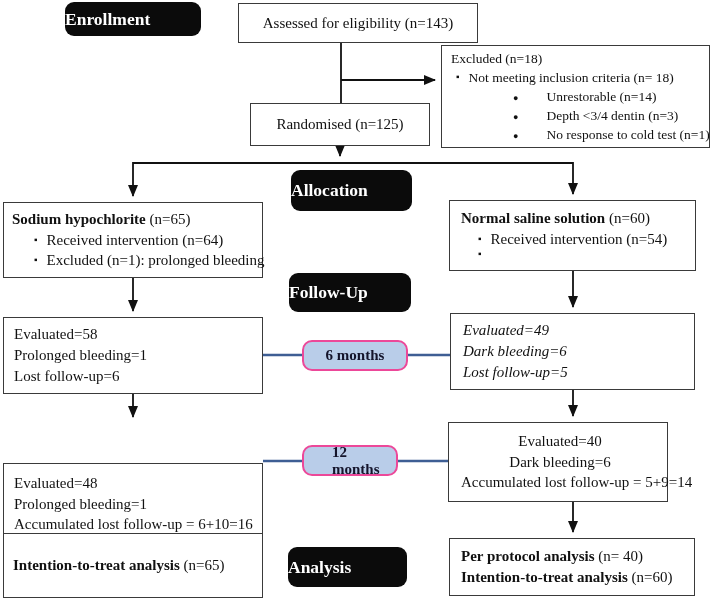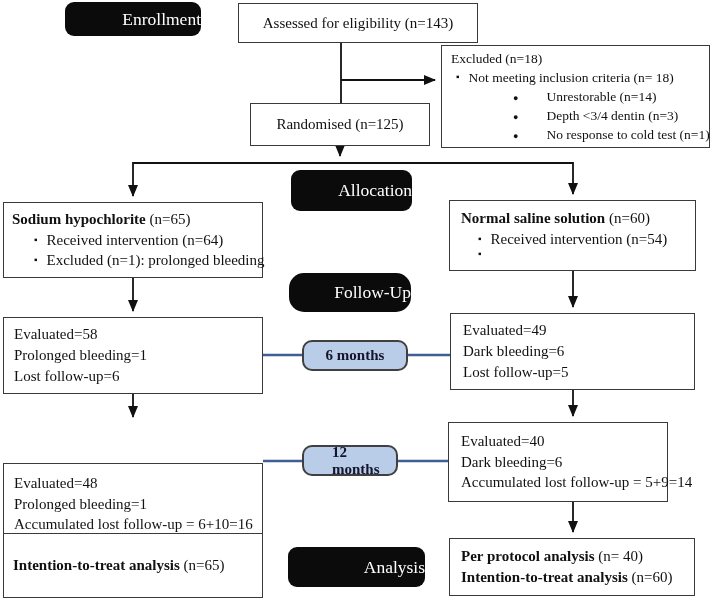--- a/index.html
+++ b/index.html
@@ -9,25 +9,25 @@
   }
   #flow-lines{position:absolute;left:0;top:0;width:713px;height:604px;}
   .box{
     position:absolute;background:#ffffff;border:1.6px solid #3a3a3a;
     box-sizing:border-box;font-size:14.5px;line-height:1.38;
     display:flex;flex-direction:column;justify-content:center;
   }
   .box.center{align-items:center;text-align:center;font-size:15px;}
   .stage{
     position:absolute;background:#0b0b0b;color:#ffffff;border-radius:9px;
-    display:flex;align-items:center;justify-content:flex-end;
-    font-weight:normal;font-size:17.5px;box-sizing:border-box;
+    display:flex;align-items:center;justify-content:flex-start;
+    font-weight:bold;font-size:17.5px;box-sizing:border-box;
   }
   .pill{
-    position:absolute;background:#b9cde9;border:2px solid #404040;border-radius:10px;
+    position:absolute;background:#b9cde9;border:2px solid #ec4899;border-radius:10px;
     display:flex;align-items:center;justify-content:center;
     font-weight:bold;font-size:15px;color:#14142b;box-sizing:border-box;
   }
   .line{white-space:nowrap;}
   .b{font-weight:bold;}
   .row{display:flex;align-items:baseline;white-space:nowrap;}
   .sq-bullet{font-size:10px;margin-right:9px;position:relative;top:-2px;}
   .rd-bullet{font-size:13px;margin-right:28px;}
   .pad{padding:2px 8px;}
 </style>
@@ -63,24 +63,24 @@
     <line x1="263" y1="355" x2="450" y2="355" stroke="#3e5e94" stroke-width="2.4"></line>
     <line x1="263" y1="461" x2="448" y2="461" stroke="#3e5e94" stroke-width="2.4"></line>
   </svg>
 
   <div class="stage" style="left:65px;top:2px;width:136px;height:34px;">
     <span>Enrollment</span>
   </div>
   <div class="stage" style="left:291px;top:170px;width:121px;height:41px;">
     <span>Allocation</span>
   </div>
-  <div class="stage" style="left:289px;top:273px;width:122px;height:39px;border-radius:15px;">
+  <div class="stage" style="left:289px;top:273px;width:122px;height:39px;">
     <span>Follow-Up</span>
   </div>
-  <div class="stage" style="left:288px;top:547px;width:137px;height:40px;">
+  <div class="stage" style="left:288px;top:547px;width:119px;height:40px;">
     <span>Analysis</span>
   </div>
 
   <div class="box center" style="left:238px;top:3px;width:240px;height:40px;">
     <span class="line">Assessed for eligibility (n=143)</span>
   </div>
 
   <div class="box" style="left:441px;top:45px;width:269px;height:103px;font-size:13.5px;line-height:1.42;">
     <div class="pad" style="padding-left:9px;">
       <div class="line">Excluded (n=18)</div>
@@ -140,40 +140,40 @@
 
   <div class="box" style="left:3px;top:317px;width:260px;height:77px;font-size:15px;">
     <div class="pad" style="padding-left:10px;">
       <div class="line">Evaluated=58</div>
       <div class="line">Prolonged bleeding=1</div>
       <div class="line">Lost follow-up=6</div>
     </div>
   </div>
 
   <div class="box" style="left:450px;top:313px;width:245px;height:77px;font-size:15px;">
-    <div class="pad" style="padding-left:12px;">
+    <div class="pad" style="padding-left:12px;font-style:italic;">
       <div class="line">Evaluated=49</div>
       <div class="line">Dark bleeding=6</div>
       <div class="line">Lost follow-up=5</div>
     </div>
   </div>
 
   <div class="pill" style="left:302px;top:340px;width:106px;height:31px;">
     <span>6 months</span>
   </div>
 
   <div class="box" style="left:3px;top:423px;width:260px;height:82px;font-size:15px;margin-top:40px;">
     <div class="pad" style="padding-left:10px;">
       <div class="line">Evaluated=48</div>
       <div class="line">Prolonged bleeding=1</div>
       <div class="line">Accumulated lost follow-up = 6+10=16</div>
     </div>
   </div>
 
-  <div class="box" style="left:448px;top:422px;width:220px;height:80px;font-size:15px;">
+  <div class="box" style="left:448px;top:422px;width:220px;height:80px;font-size:15px;text-align:center;">
     <div class="pad" style="padding-left:12px;">
       <div class="line">Evaluated=40</div>
       <div class="line">Dark bleeding=6</div>
       <div class="line">Accumulated lost follow-up = 5+9=14</div>
     </div>
   </div>
 
   <div class="pill" style="left:302px;top:445px;width:96px;height:31px;padding-left:28px;">
     <span>12 months</span>
   </div>

